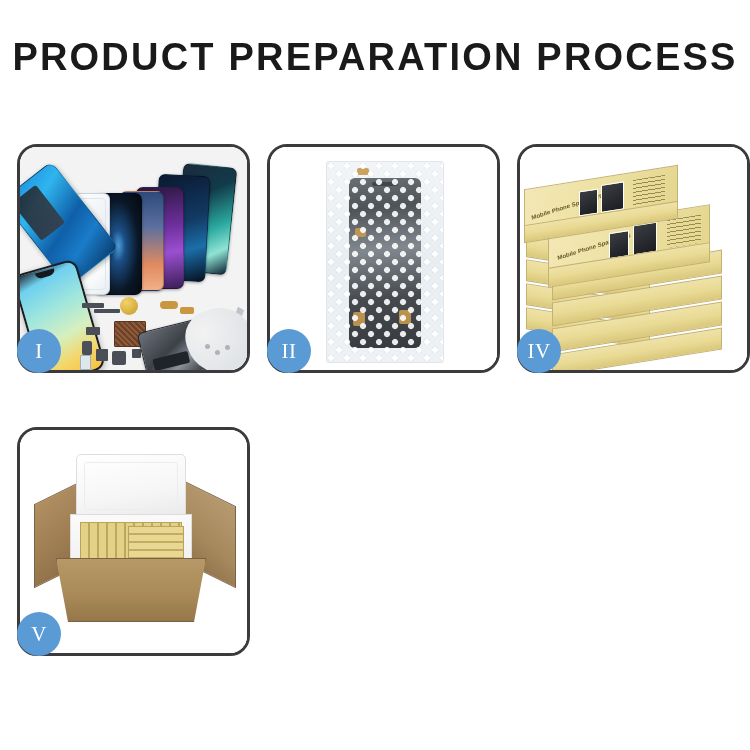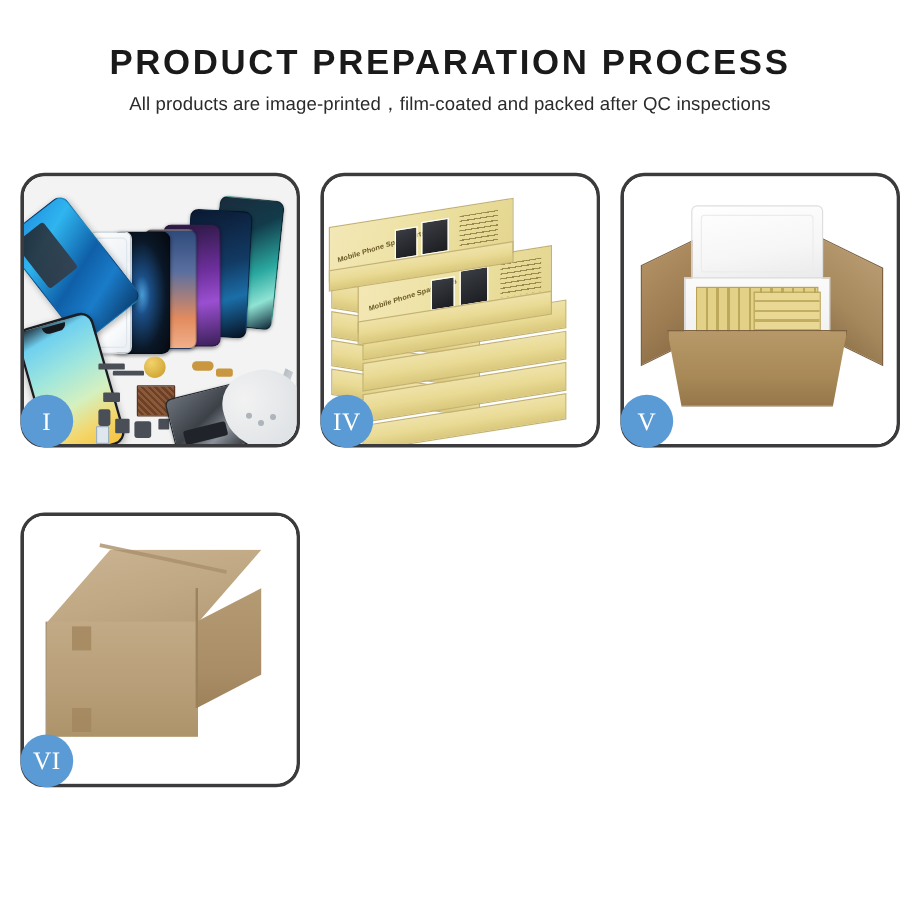--- a/index.html
+++ b/index.html
@@ -16,21 +16,21 @@
   }
 
   
   .header {
     width: 750px;
     padding-top: 38px;
     text-align: center;
   }
   .title {
     font-family: "Liberation Sans", sans-serif;
-    font-size: 29px;
+    font-size: 38px;
     font-weight: 700;
     letter-spacing: 2.2px;
     color: #1a1a1a;
     line-height: 1.05;
     white-space: nowrap;
   }
   .subtitle {
     margin-top: 9px;
     font-family: "Liberation Sans", sans-serif;
     font-size: 15.5px;
@@ -377,21 +377,20 @@
   .c6-edge {
     position:absolute; left:143px; top:60px; width:2px; height:100px;
     background:#927a56; opacity:.8;
   }
 </style>
 </head>
 <body>
 
 <div class="header">
   <div class="title">PRODUCT PREPARATION PROCESS</div>
-  <div class="subtitle">All products are image-printed，film-coated and packed after QC inspections</div>
 </div>
 
 <div class="grid">
 
   <div class="panel">
     <div class="panel-inner">
       <div class="p1-bg"></div>
       <div class="ph ph-e"></div>
       <div class="ph ph-d"></div>
       <div class="ph ph-c"></div>
@@ -424,20 +423,34 @@
       <div class="hand"></div>
       <div class="screwset">
         <div class="pt" style="left:2px;top:2px;width:5px;height:5px;border-radius:50%;background:#aeb4bb;"></div>
         <div class="pt" style="left:12px;top:8px;width:5px;height:5px;border-radius:50%;background:#aeb4bb;"></div>
         <div class="pt" style="left:22px;top:3px;width:5px;height:5px;border-radius:50%;background:#aeb4bb;"></div>
       </div>
     </div>
     <div class="badge">I</div>
   </div>
 
+  <div class="panel">
+    <div class="panel-inner">
+      <div class="p2-bg"></div>
+      <div class="bubblebag">
+        <div class="inner-part"></div>
+        <div class="tape" style="left:30px;top:6px;width:12px;height:7px;"></div>
+        <div class="tape" style="left:28px;top:66px;width:11px;height:9px;"></div>
+        <div class="tape" style="left:26px;top:150px;width:12px;height:14px;"></div>
+        <div class="tape" style="left:72px;top:148px;width:12px;height:14px;"></div>
+        <div class="bubbles"></div>
+      </div>
+    </div>
+    <div class="badge">II</div>
+  </div>
 
 
   <div class="panel">
     <div class="panel-inner">
       <div class="p4-bg"></div>
       <div class="stackwrap">
 
         <div class="sbox" style="left:4px;top:62px;width:122px;height:20px;transform:skewY(9deg);"></div>
         <div class="sbox" style="left:4px;top:86px;width:122px;height:20px;transform:skewY(9deg);"></div>
         <div class="sbox" style="left:4px;top:110px;width:122px;height:20px;transform:skewY(9deg);"></div>
@@ -476,27 +489,14 @@
       <div class="c5-flapR"></div>
       <div class="c5-foam-lid"></div>
       <div class="c5-foam-box"></div>
       <div class="c5-content"></div>
       <div class="c5-content2"></div>
       <div class="c5-body"></div>
     </div>
     <div class="badge">V</div>
   </div>
 
-  <div class="panel">
-    <div class="panel-inner">
-      <div class="p6-bg"></div>
-      <div class="c6-top"></div>
-      <div class="c6-top-seam"></div>
-      <div class="c6-side"></div>
-      <div class="c6-front"></div>
-      <div class="c6-edge"></div>
-      <div class="c6-tape1"></div>
-      <div class="c6-tape2"></div>
-    </div>
-    <div class="badge">VI</div>
-  </div>
 
 </div>
 
 </body></html>

